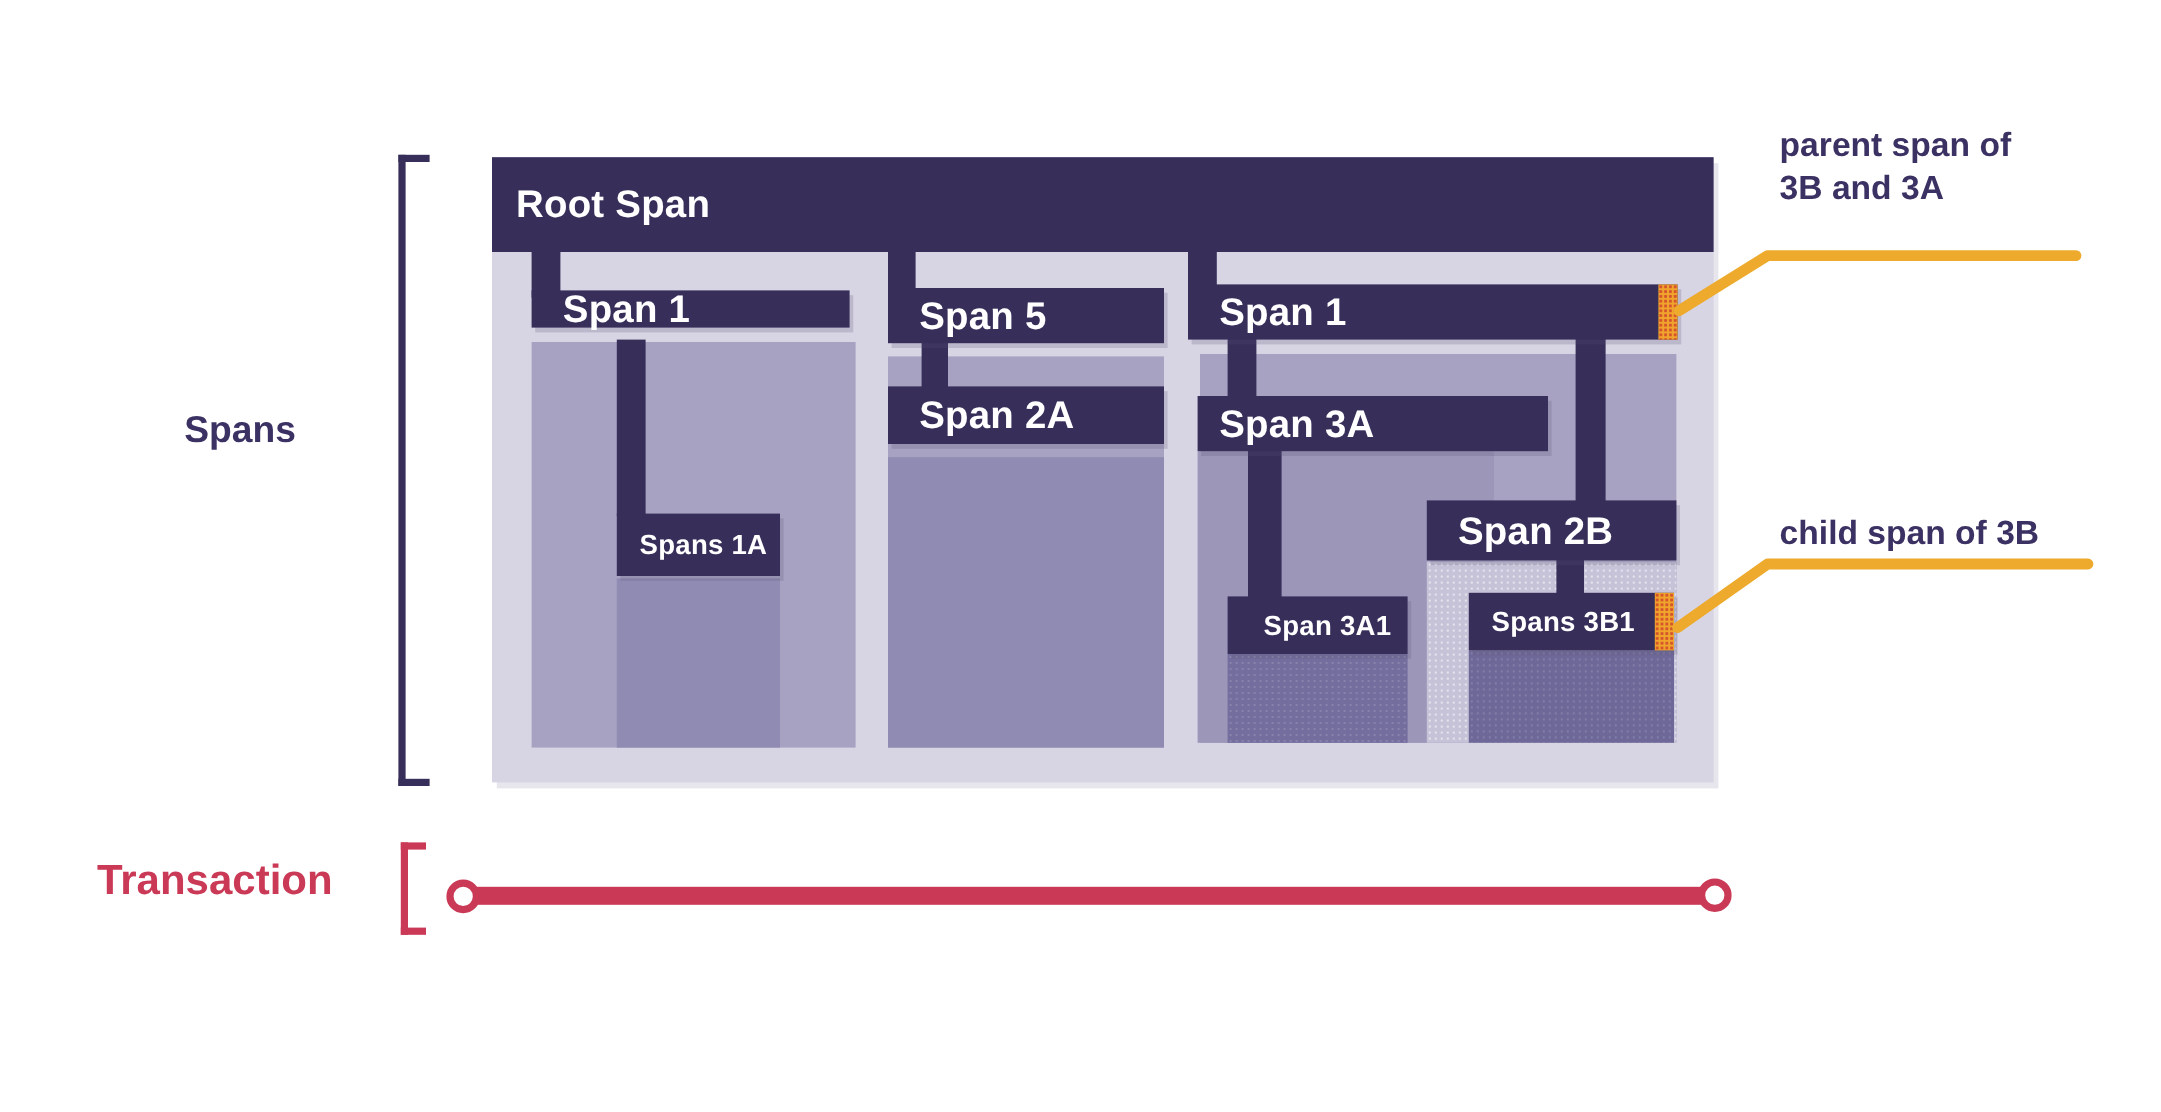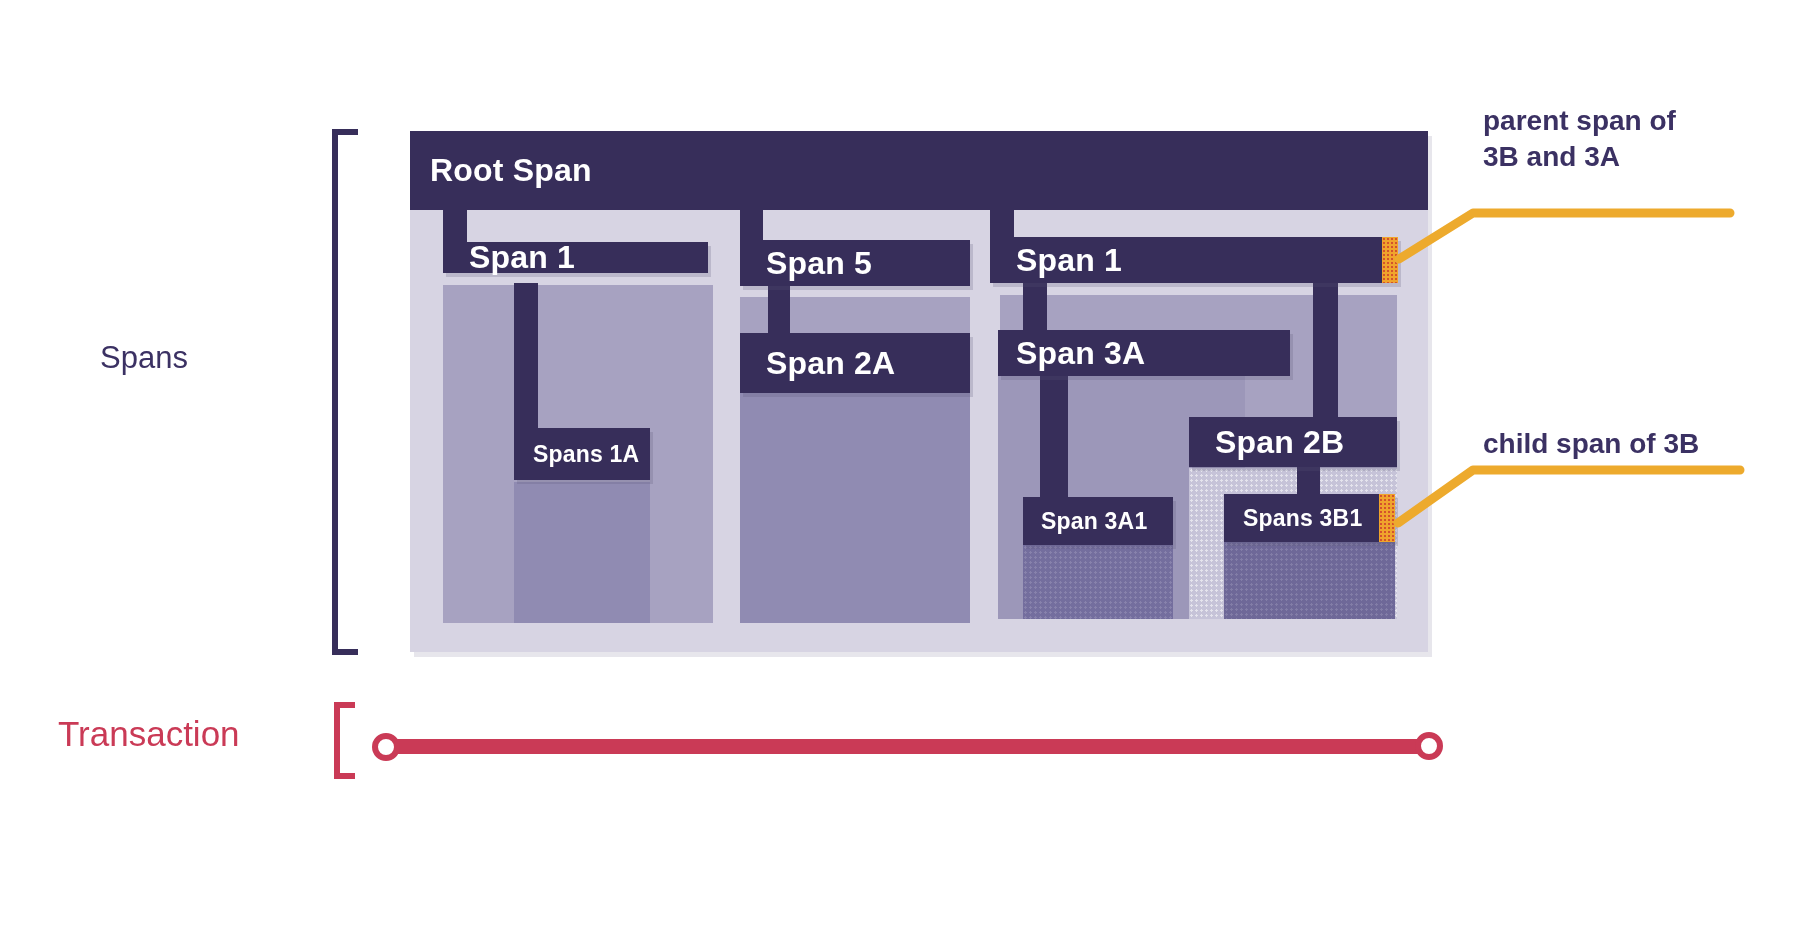--- a/index.html
+++ b/index.html
@@ -40,21 +40,21 @@
   .stem{position:absolute;background:var(--c-dark)}
   .bar{position:absolute;background:var(--c-dark);display:flex;align-items:center;
        padding-left:26px;color:#ffffff;font-weight:bold;font-size:32px;letter-spacing:.2px;
        box-shadow:3px 4px 0 rgba(90,85,120,0.22)}
   .bar-root{padding-left:20px;box-shadow:none}
   .marker{position:absolute;top:0;bottom:0;right:0;width:16px;background:var(--c-orange);
     background-image:radial-gradient(rgba(205,62,44,.8) 1.1px,transparent 1.3px);
     background-size:4px 4px}
 
   
-  .side-label{position:absolute;text-align:left;font-weight:normal}
+  .side-label{position:absolute;text-align:center;font-weight:bold}
   .spans-label{left:100px;top:340px;width:200px;font-size:31px;color:var(--c-text-dark)}
   .transaction-label{left:58px;top:714px;width:242px;font-size:35px;color:var(--c-red)}
   .bracket{position:absolute;border:6px solid var(--c-dark);border-right:none}
   .spans-bracket{left:332px;top:129px;width:26px;height:526px}
   .transaction-bracket{left:334px;top:702px;width:21px;height:77px;border-color:var(--c-red)}
 
   
   .t-line{position:absolute;left:396px;top:739px;width:1022px;height:15px;background:var(--c-red)}
   .t-circle{position:absolute;width:28px;height:28px;border-radius:50%;
             border:6px solid var(--c-red);background:#ffffff}
@@ -117,33 +117,33 @@
 
   <div class="bar" style="left:990px;top:237px;width:408px;height:46px">
     <span>Span 1</span>
     <span class="marker"></span>
   </div>
 
   <div class="bar" style="left:514px;top:428px;width:136px;height:52px;padding-left:19px;font-size:23px">
     <span>Spans 1A</span>
   </div>
 
-  <div class="bar" style="left:740px;top:333px;width:230px;height:60px">
+  <div class="bar" style="left:740px;top:322px;width:230px;height:48px">
     <span>Span 2A</span>
   </div>
 
   <div class="bar" style="left:998px;top:330px;width:292px;height:46px;padding-left:18px">
     <span>Span 3A</span>
   </div>
 
   <div class="bar" style="left:1189px;top:417px;width:208px;height:50px">
     <span>Span 2B</span>
   </div>
 
-  <div class="bar" style="left:1023px;top:497px;width:150px;height:48px;padding-left:18px;font-size:23px">
+  <div class="bar" style="left:1023px;top:497px;width:150px;height:48px;padding-left:30px;font-size:23px">
     <span>Span 3A1</span>
   </div>
 
   <div class="bar" style="left:1224px;top:494px;width:171px;height:48px;padding-left:19px;font-size:23px">
     <span>Spans 3B1</span>
     <span class="marker"></span>
   </div>
 
   <svg class="leader-svg" width="1801" height="927" viewBox="0 0 1801 927">
     <polyline points="1730,213 1473,213 1399,259" fill="none" stroke="#edaa2d" stroke-width="9" stroke-linecap="round" stroke-linejoin="round"></polyline>

